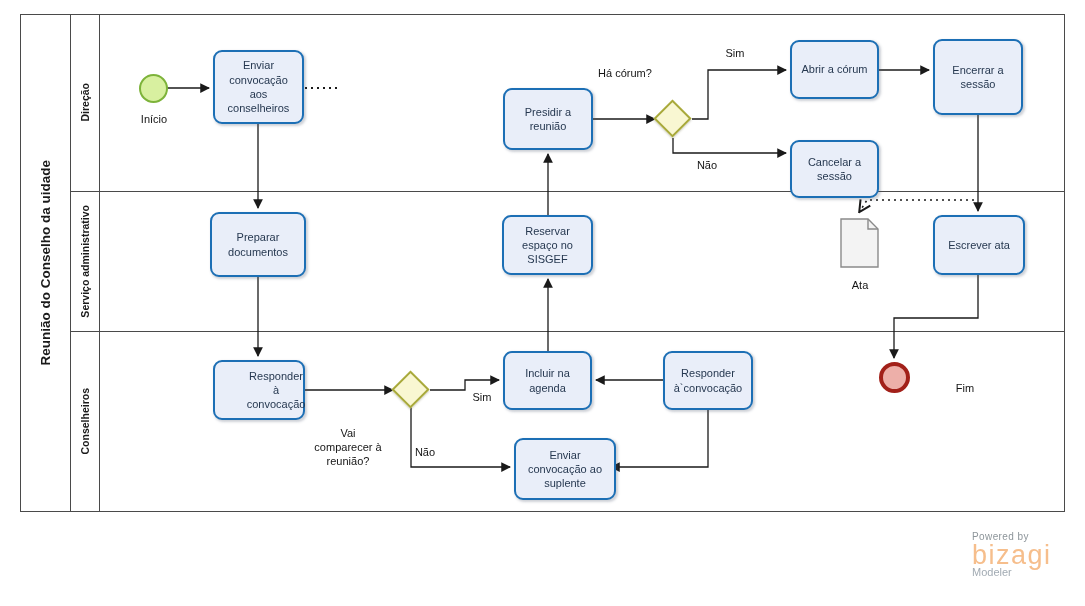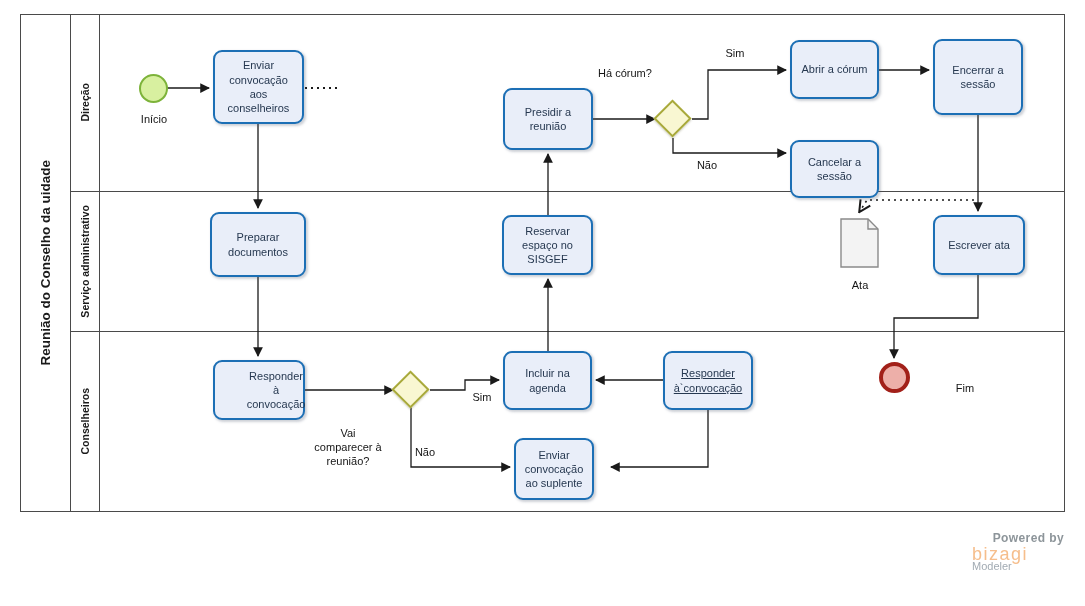--- a/index.html
+++ b/index.html
@@ -41,22 +41,22 @@
   .doc-shape { position:absolute; }
 
   
   .lbl { position:absolute; font-size:11px; color:#151515; text-align:center; line-height:1.25; white-space:pre-line; }
 
   
   svg.edges { position:absolute; left:0; top:0; }
 
   
   .brand-box { position:absolute; left:972px; top:531px; width:92px; }
-  .brand-powered { font-size:12px; font-weight:bold; color:#8d959a; text-align:right; letter-spacing:.4px; }
-  .brand-name { font-size:18px; color:var(--brand-orange,#f6be8c); letter-spacing:1.5px; line-height:1.0; }
+  .brand-powered { font-size:10px; font-weight:normal; color:#8d959a; letter-spacing:.4px; }
+  .brand-name { font-size:27px; color:var(--brand-orange,#f6be8c); letter-spacing:1.5px; line-height:1.0; }
   .brand-product { font-size:11px; color:#a2abb3; margin-top:-3px; }
 </style>
 </head>
 <body>
 
 <div class="canvas">
 
   <div class="pool-frame"></div>
   <div class="pool-title-band">
     <span class="vtext pool-title">Reunião do Conselho da uidade</span>
@@ -137,24 +137,24 @@
   <div class="task" style="left:933px;top:215px;width:92px;height:60px;">
     <span>Escrever ata</span>
   </div>
 
   <div class="task" style="left:213px;top:360px;width:92px;height:60px;padding-left:40px;">
     <span>Responder à convocação</span>
   </div>
   <div class="task" style="left:503px;top:351px;width:89px;height:59px;">
     <span>Incluir na agenda</span>
   </div>
-  <div class="task" style="left:663px;top:351px;width:90px;height:59px;text-decoration:underline;">
+  <div class="task" style="left:663px;top:351px;width:90px;height:59px;">
     <span>Responder à`convocação</span>
   </div>
-  <div class="task" style="left:514px;top:438px;width:80px;height:62px;">
+  <div class="task" style="left:514px;top:438px;width:102px;height:62px;">
     <span>Enviar convocação ao suplente</span>
   </div>
 
   <div class="gateway" style="left:659px;top:105px;"></div>
   <div class="lbl" style="left:580px;top:67px;width:90px;">Há córum?</div>
   <div class="lbl" style="left:717px;top:47px;width:36px;">Sim</div>
   <div class="lbl" style="left:689px;top:159px;width:36px;">Não</div>
 
   <div class="gateway" style="left:397px;top:376px;"></div>
   <div class="lbl" style="left:297px;top:427px;width:102px;">Vai

